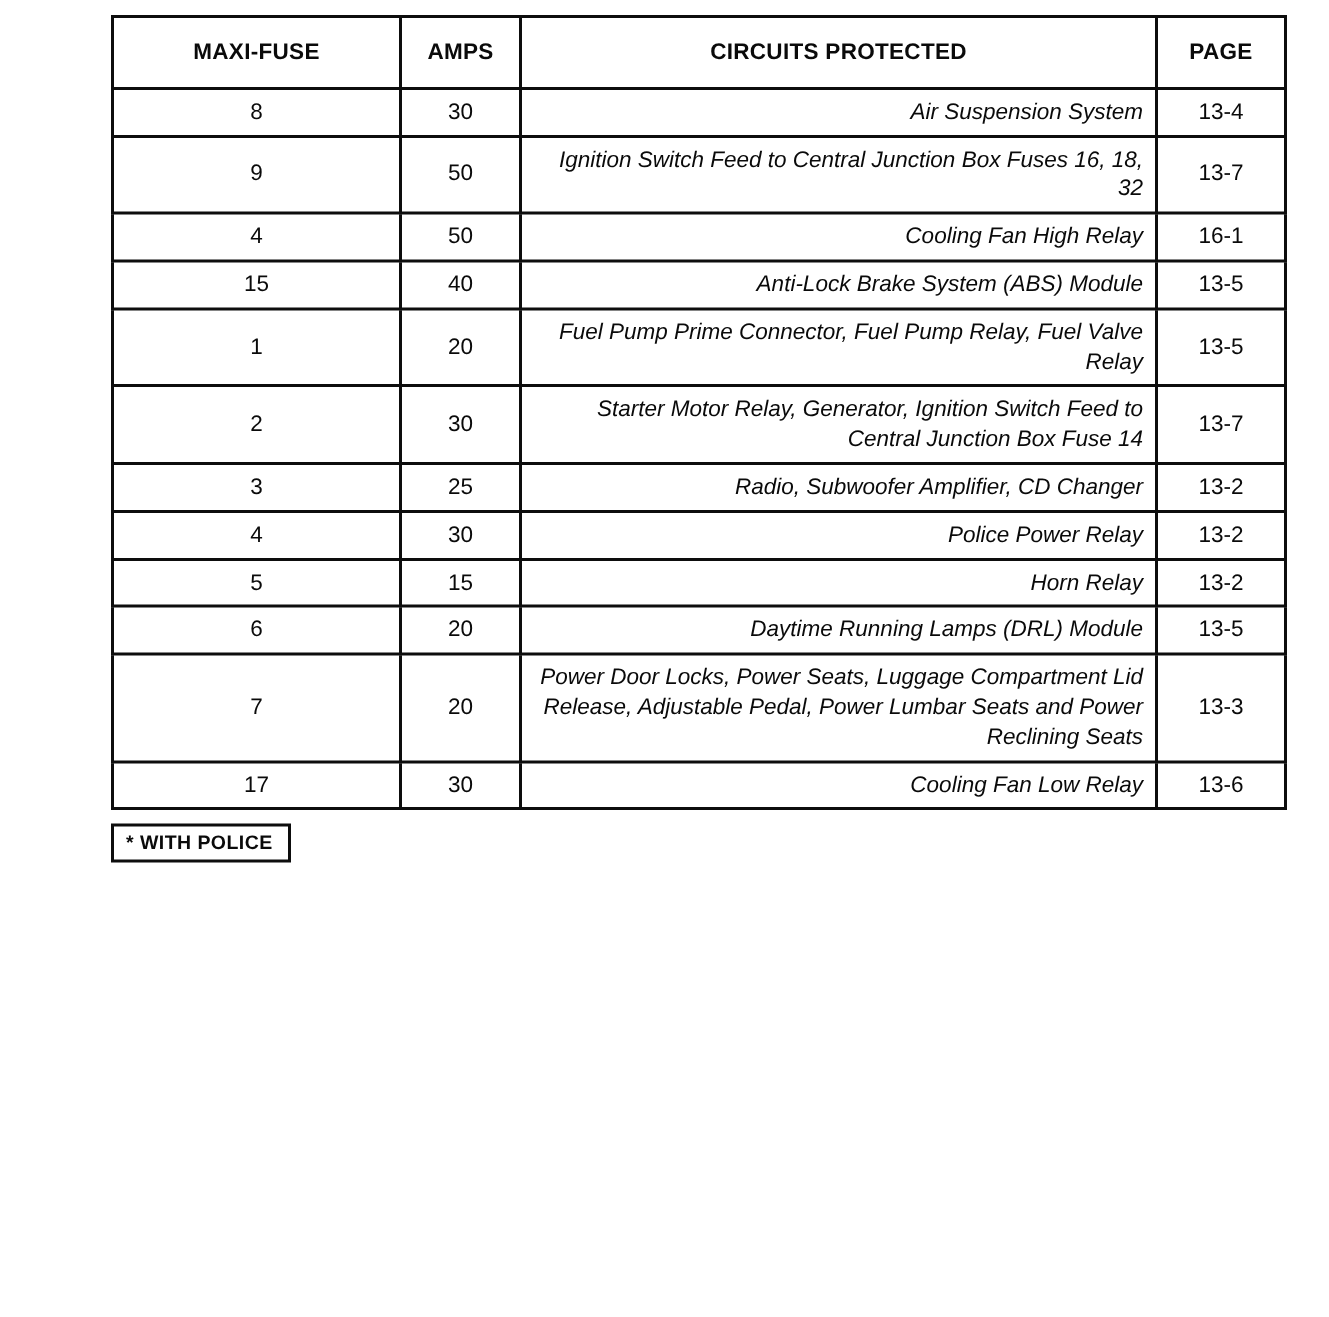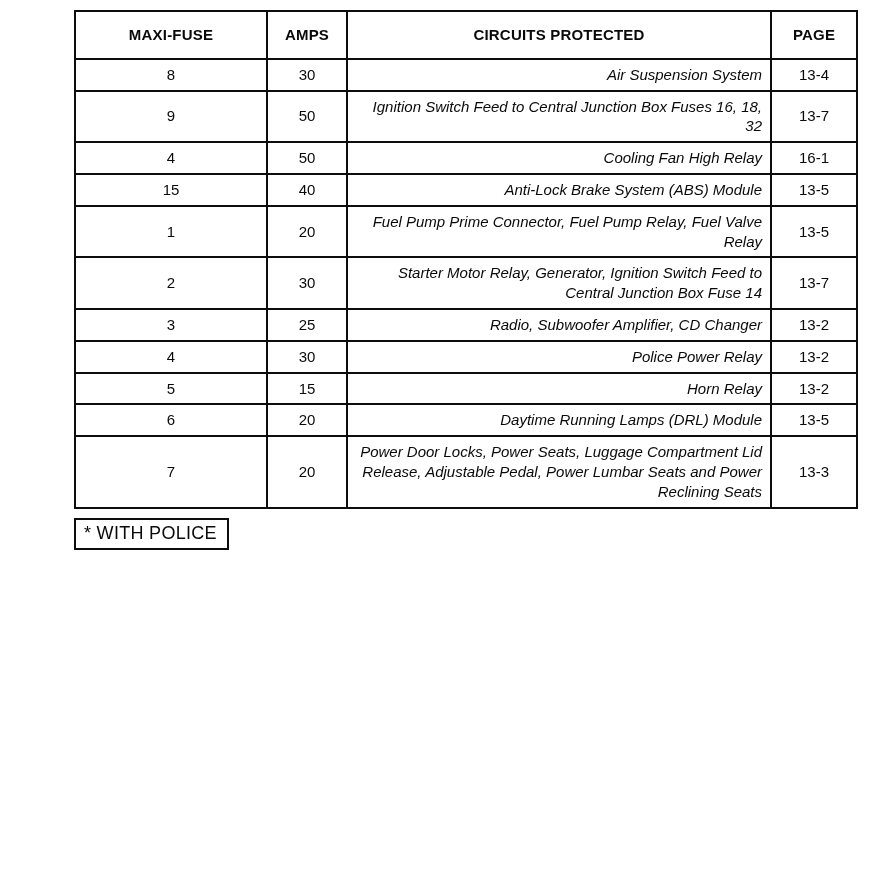--- a/index.html
+++ b/index.html
@@ -47,22 +47,22 @@
     height: 30px;
   }
   td.center { text-align: center; }
   td.left   { text-align: right; padding-left: 10px; padding-right: 14px; font-style: italic; }
 
   .footnote-box {
     display: inline-block;
     margin: 9px 0 0 74px;
     border: 2.5px solid #0d0d0d;
     padding: 3px 10px 4px 8px;
-    font-size: 18px;
-    font-weight: normal;
+    font-size: 13px;
+    font-weight: bold;
     letter-spacing: 0.3px;
   }
 </style>
 </head>
 <body>
 
 <div class="page">
   <table class="fuse-table">
     <colgroup>
       <col class="c-id">
@@ -136,19 +136,25 @@
           <td class="center">20</td>
           <td class="left">Daytime Running Lamps (DRL) Module</td>
           <td class="center">13-5</td>
         </tr>
         <tr>
           <td class="center">7</td>
           <td class="center">20</td>
           <td class="left">Power Door Locks, Power Seats, Luggage Compartment Lid Release, Adjustable Pedal, Power Lumbar Seats and Power Reclining Seats</td>
           <td class="center">13-3</td>
         </tr>
+        <tr>
+          <td class="center">17</td>
+          <td class="center">30</td>
+          <td class="left">Cooling Fan Low Relay</td>
+          <td class="center">13-6</td>
+        </tr>
       </tbody>
   </table>
 
   <div class="footnote-box">
     <span>* WITH POLICE</span>
   </div>
 </div>
 
 </body></html>

